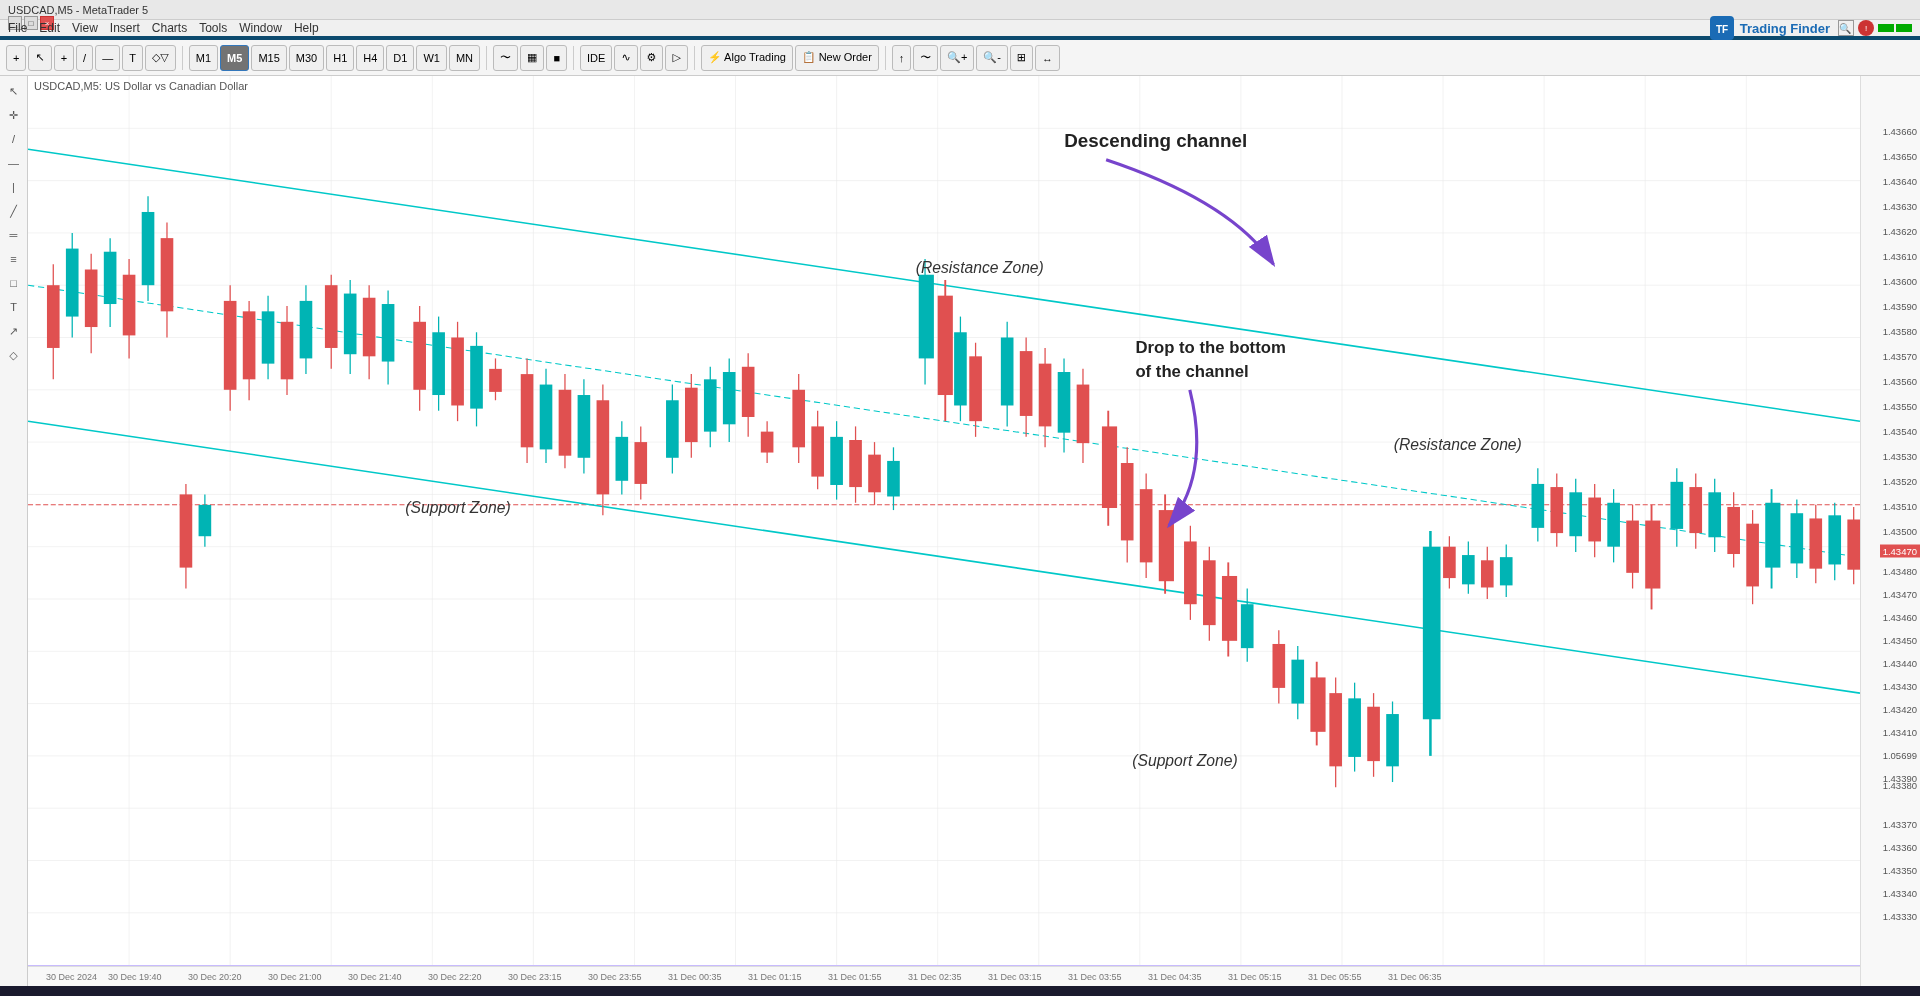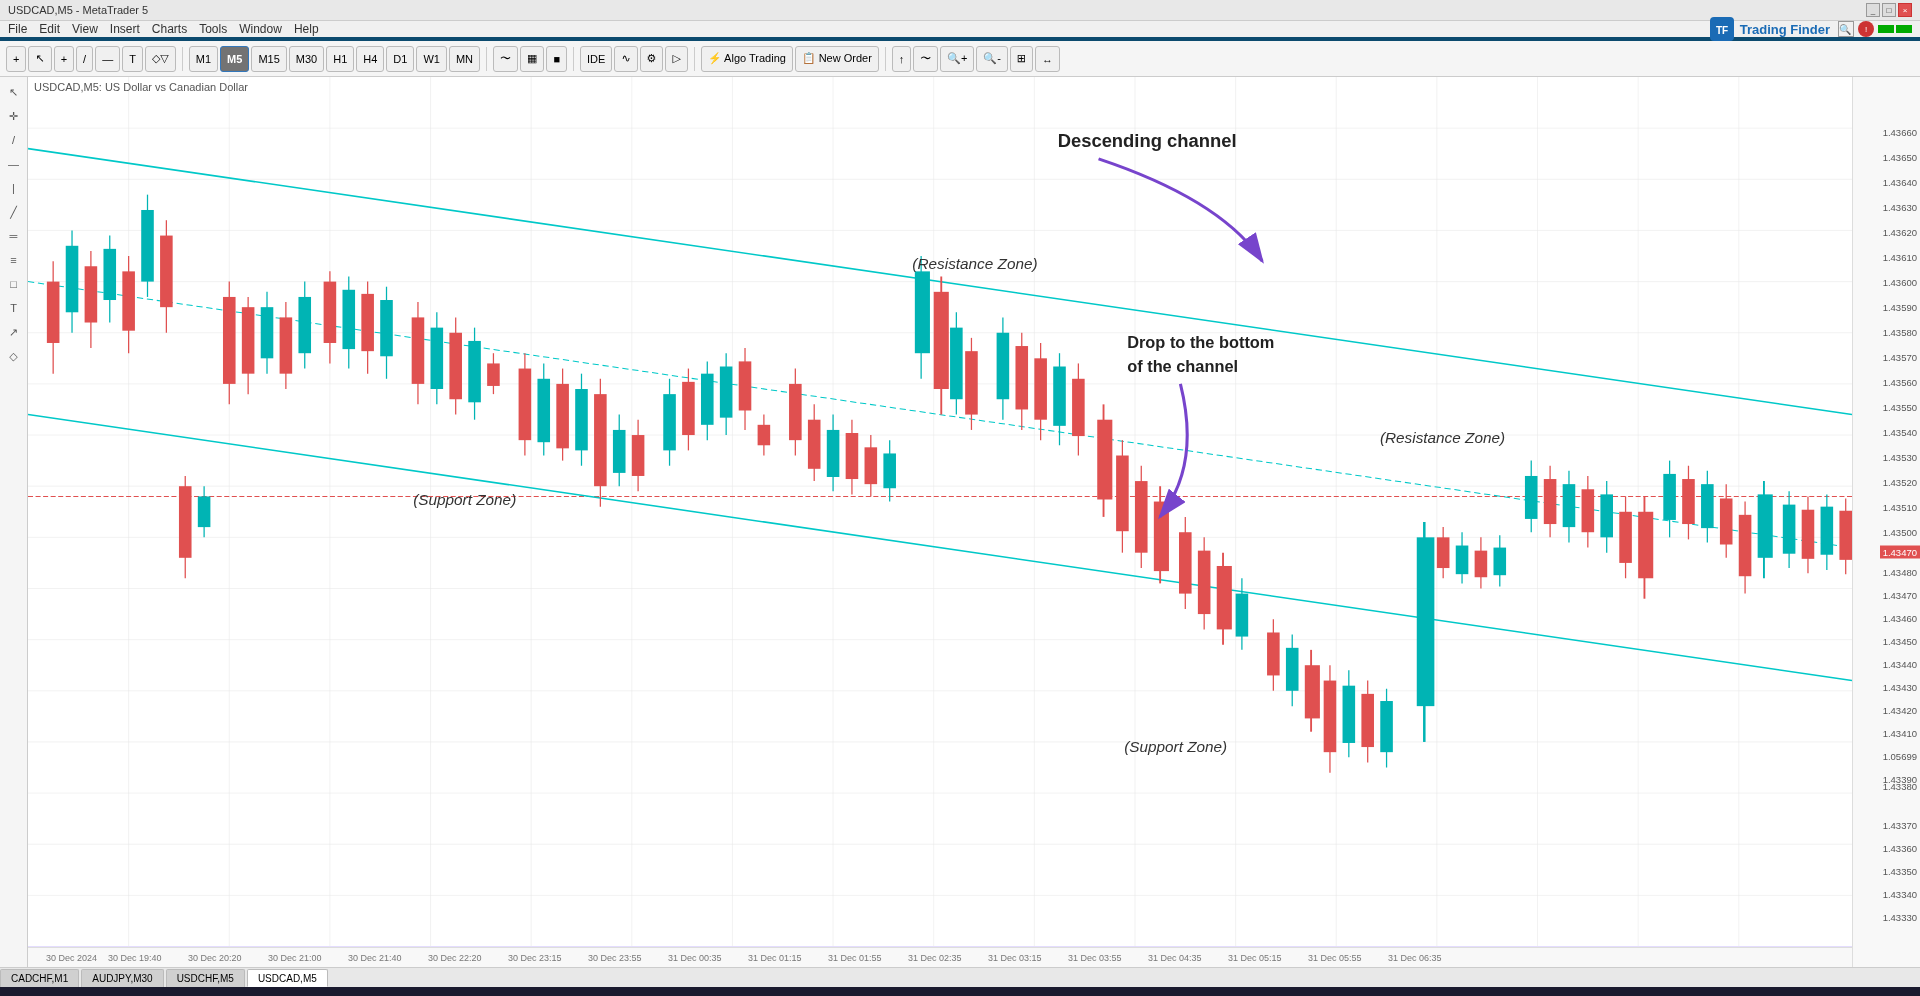--- a/index.html
+++ b/index.html
@@ -117,26 +117,26 @@
       margin-right: 2px;
       border-radius: 2px 2px 0 0;
     }
     .tab.active { background: #ffffff; border-bottom: 1px solid #fff; }
 
     
     .title-bar {
       height: 20px;
       background: #e8e8e8;
       display: flex;
-      align-items: center;
-      padding: 10px 8px;
+      padding: 4px 8px;
       font-size: 11px;
       color: #333;
       border-bottom: 1px solid #ccc;
       justify-content: space-between;
+      flex-direction: column;
     }
 
     
     .win-controls { display: flex; gap: 2px; align-items: center; }
     .win-btn {
       width: 14px;
       height: 14px;
       border: 1px solid #999;
       background: #ddd;
       font-size: 8px;
@@ -620,21 +620,21 @@
         <span style="position:absolute;left:880px;">31 Dec 02:35</span>
         <span style="position:absolute;left:960px;">31 Dec 03:15</span>
         <span style="position:absolute;left:1040px;">31 Dec 03:55</span>
         <span style="position:absolute;left:1120px;text-align:right;">31 Dec 04:35</span>
         <span style="position:absolute;left:1200px;">31 Dec 05:15</span>
         <span style="position:absolute;left:1280px;">31 Dec 05:55</span>
         <span style="position:absolute;left:1360px;">31 Dec 06:35</span>
       </div>
     </div>
 
-    <div class="price-axis" style="position:relative;font-size:9.5px;width:68px;">
+    <div class="price-axis" style="position:relative;font-size:9.5px;width:60px;">
 
       <span class="price-label" style="top:55px;">1.43660</span>
       <span class="price-label" style="top:80px;">1.43650</span>
       <span class="price-label" style="top:105px;">1.43640</span>
       <span class="price-label" style="top:130px;">1.43630</span>
       <span class="price-label" style="top:155px;">1.43620</span>
       <span class="price-label" style="top:180px;">1.43610</span>
       <span class="price-label" style="top:205px;">1.43600</span>
       <span class="price-label" style="top:230px;">1.43590</span>
       <span class="price-label" style="top:255px;">1.43580</span>
@@ -660,27 +660,13 @@
       <span class="price-label" style="top:702px;">1.43390</span>
       <span class="price-label" style="top:709px;margin-left:36px;">1.43380</span>
       <span class="price-label" style="top:748px;">1.43370</span>
       <span class="price-label" style="top:771px;">1.43360</span>
       <span class="price-label" style="top:794px;">1.43350</span>
       <span class="price-label" style="top:817px;">1.43340</span>
       <span class="price-label" style="top:840px;margin-left:41px;">1.43330</span>
     </div>
   </div>
 
-  <div class="tab-bar">
-    <div class="tab">
-      <span>CADCHF,M1</span>
-    </div>
-    <div class="tab">
-      <span>AUDJPY,M30</span>
-    </div>
-    <div class="tab">
-      <span>USDCHF,M5</span>
-    </div>
-    <div class="tab active">
-      <span>USDCAD,M5</span>
-    </div>
-  </div>
 </div>
 
 </body></html>

